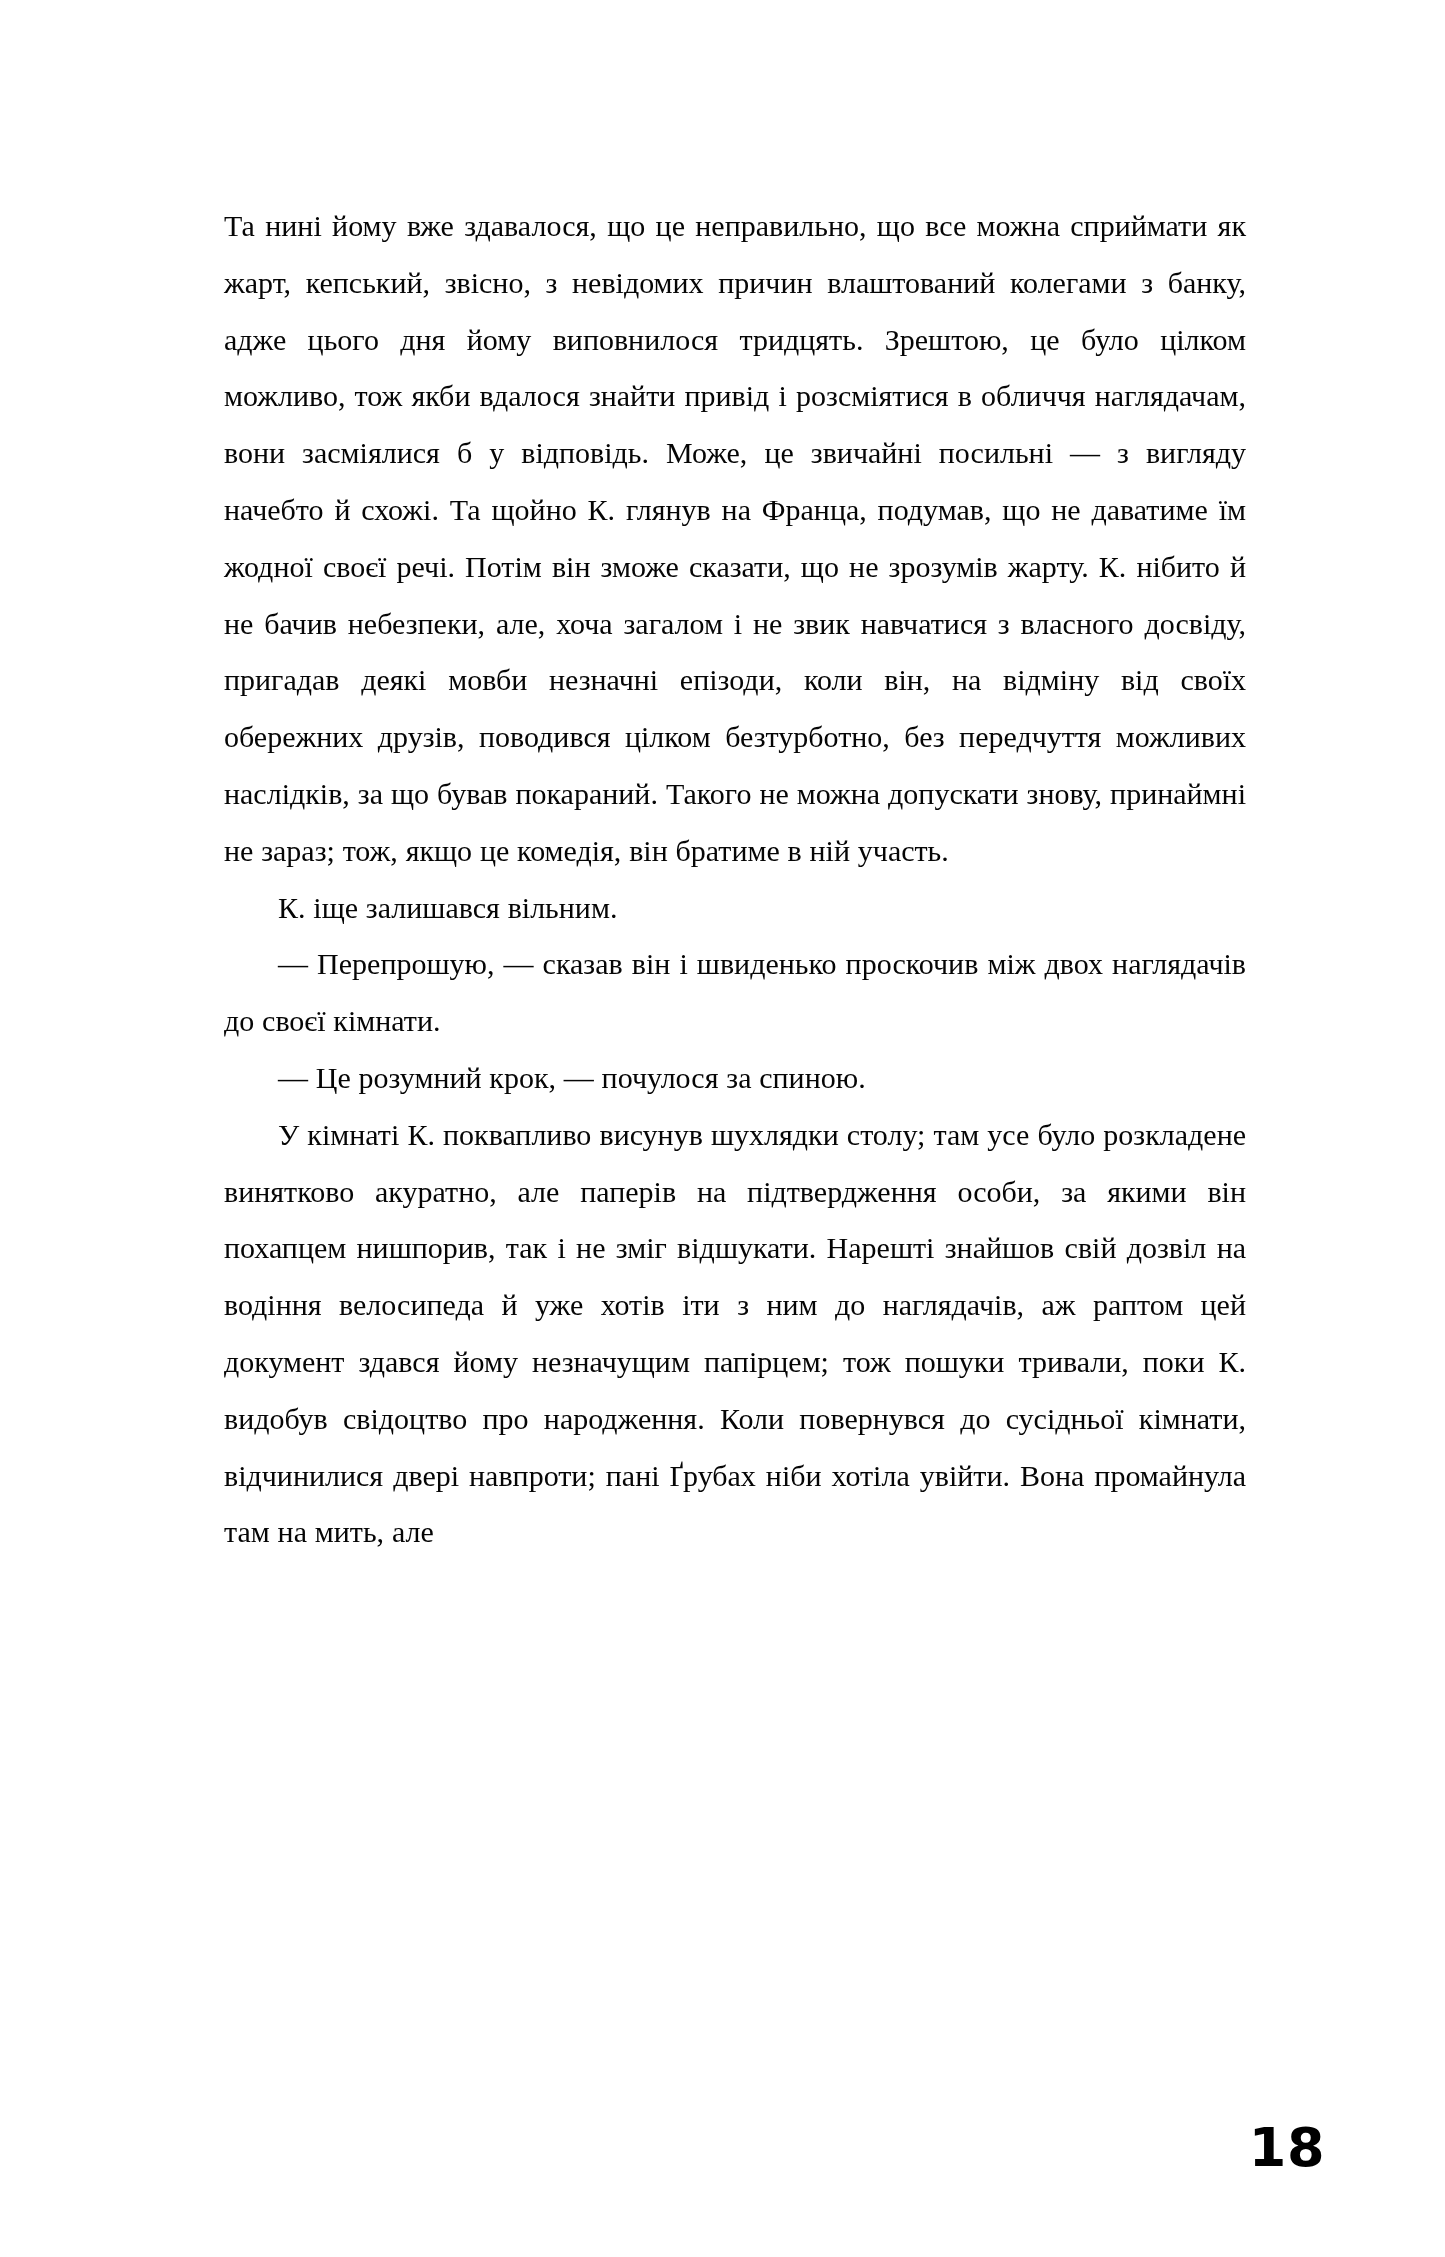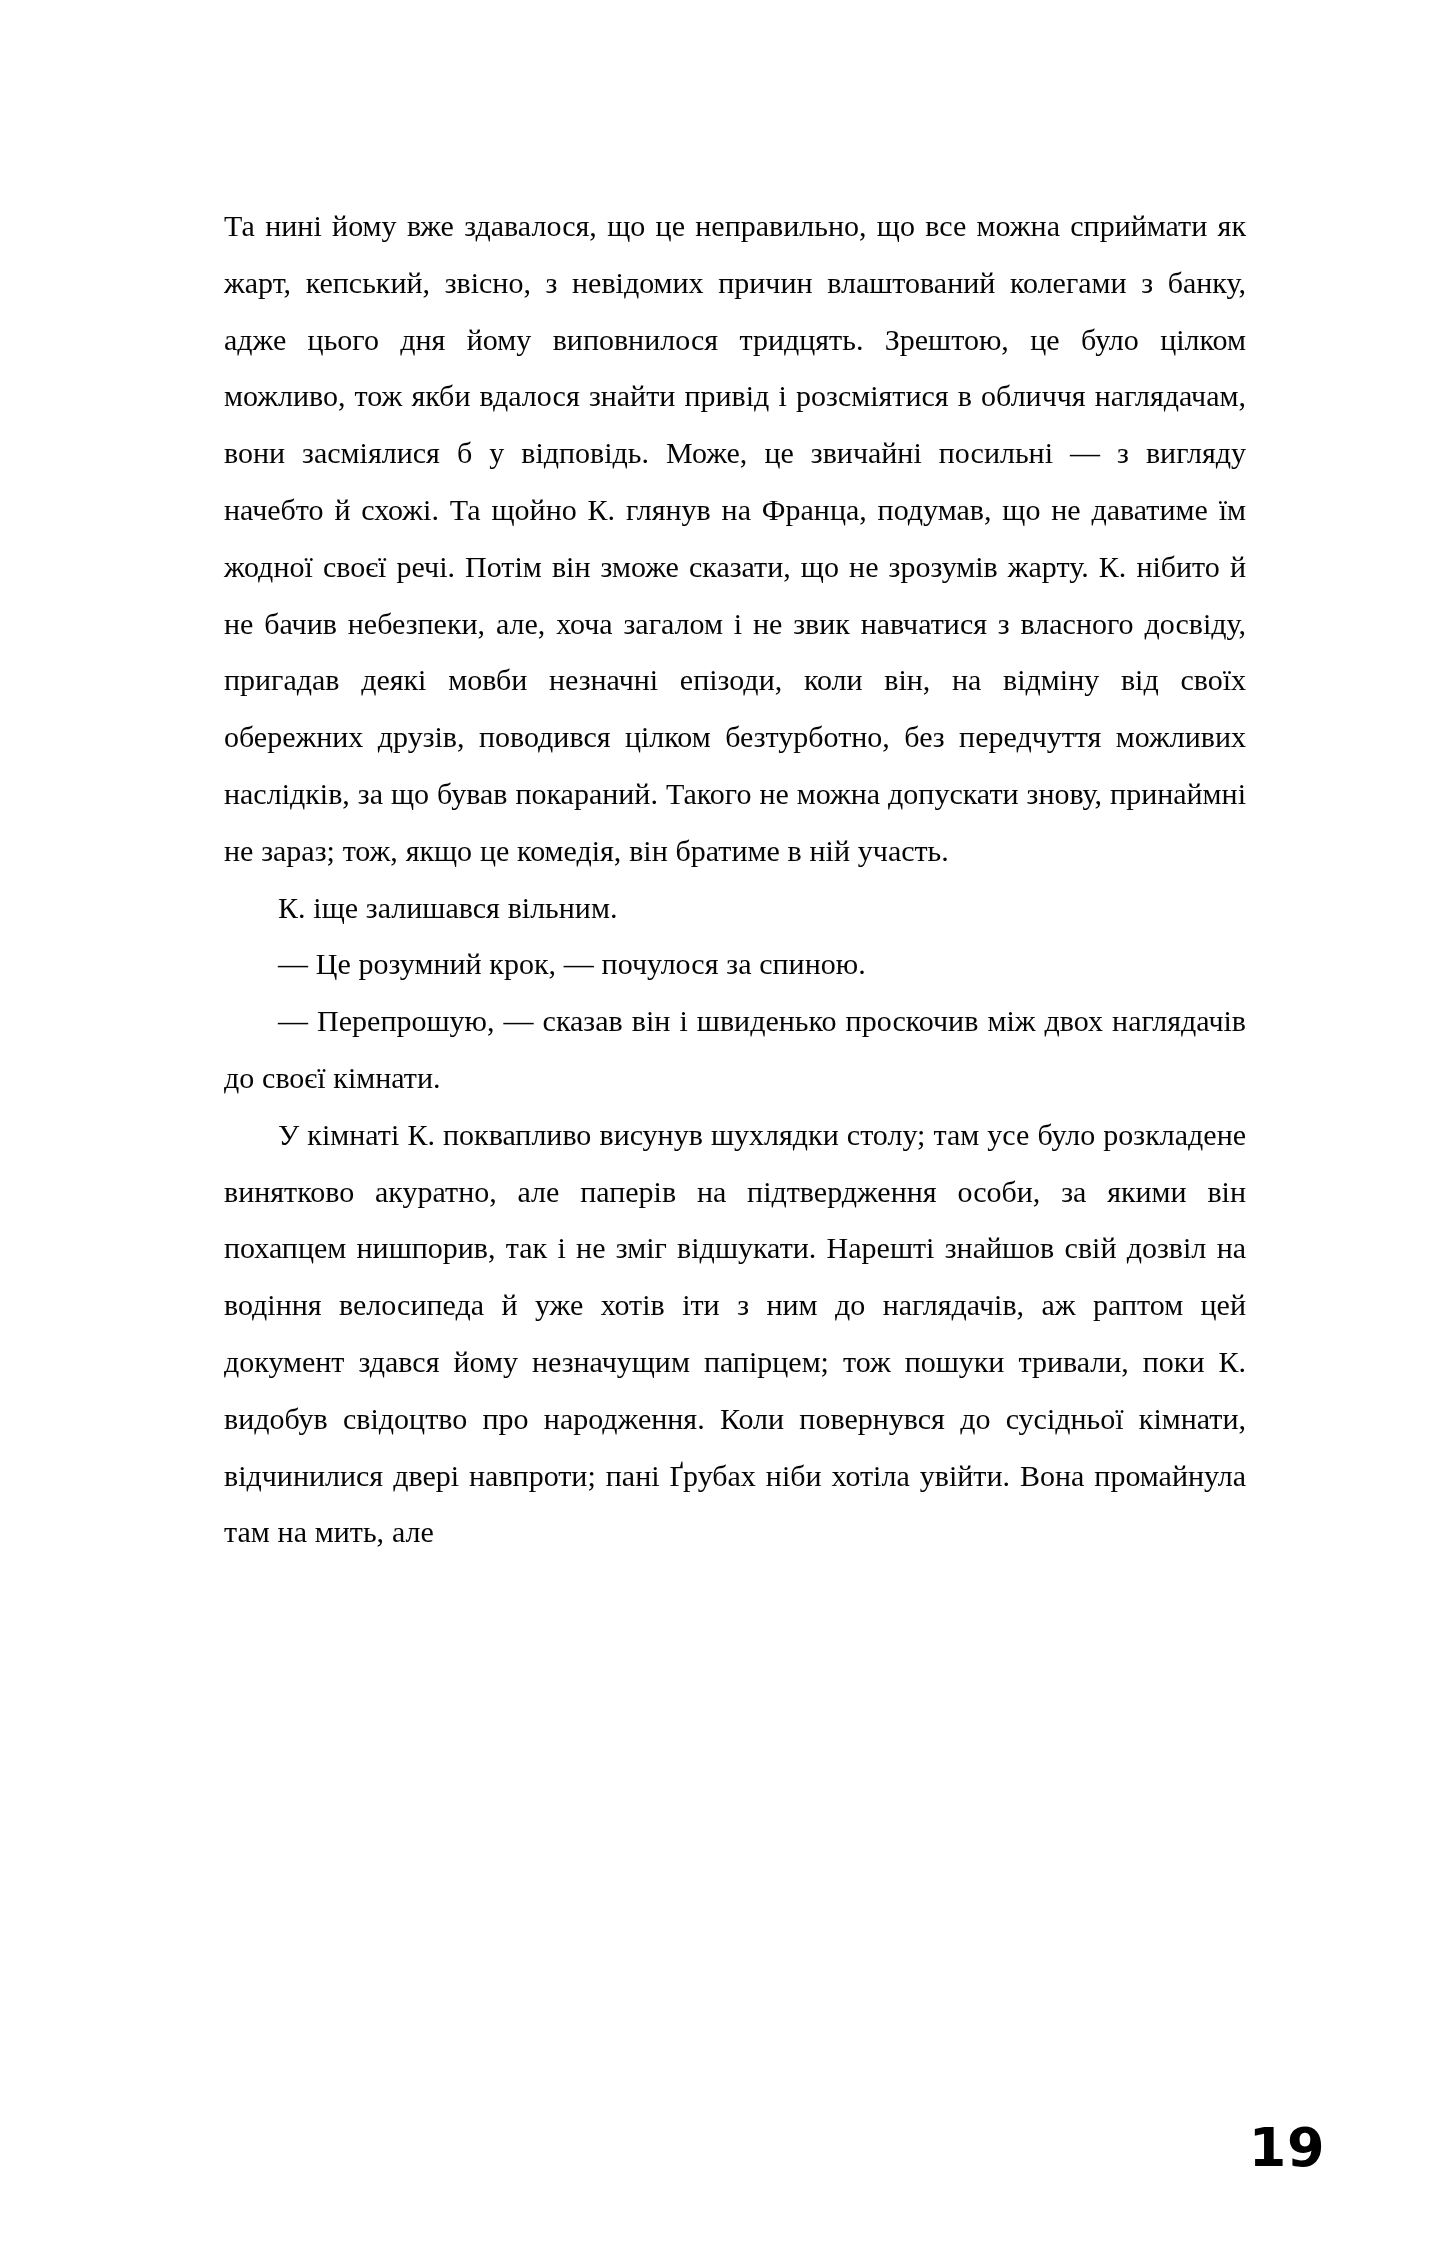--- a/index.html
+++ b/index.html
@@ -61,20 +61,20 @@
   }
 </style>
 </head>
 <body>
 
 <div class="page">
 
   <div class="text-block">
     <p class="para no-indent">Та нині йому вже здавалося, що це неправильно, що все можна сприймати як жарт, кепський, звісно, з невідомих причин влаштований колегами з банку, адже цього дня йому виповнилося тридцять. Зрештою, це було цілком можливо, тож якби вдалося знайти привід і розсміятися в обличчя наглядачам, вони засміялися б у відповідь. Може, це звичайні посильні — з вигляду начебто й схожі. Та щойно К. глянув на Франца, подумав, що не даватиме їм жодної своєї речі. Потім він зможе сказати, що не зрозумів жарту. К. нібито й не бачив небезпеки, але, хоча загалом і не звик навчатися з власного досвіду, пригадав деякі мовби незначні епізоди, коли він, на відміну від своїх обережних друзів, поводився цілком безтурботно, без передчуття можливих наслідків, за що бував покараний. Такого не можна допускати знову, принаймні не зараз; тож, якщо це комедія, він братиме в ній участь.</p>
     <p class="para indent">К. іще залишався вільним.</p>
+    <p class="para indent">— Перепрошую, — сказав він і швиденько проскочив між двох наглядачів до своєї кімнати.</p>
     <p class="para indent">— Це розумний крок, — почулося за спиною.</p>
-    <p class="para indent">— Перепрошую, — сказав він і швиденько проскочив між двох наглядачів до своєї кімнати.</p>
     <p class="para indent">У кімнаті К. поквапливо висунув шухлядки столу; там усе було розкладене винятково акуратно, але паперів на підтвердження особи, за якими він похапцем нишпорив, так і не зміг відшукати. Нарешті знайшов свій дозвіл на водіння велосипеда й уже хотів іти з ним до наглядачів, аж раптом цей документ здався йому незначущим папірцем; тож пошуки тривали, поки К. видобув свідоцтво про народження. Коли повернувся до сусідньої кімнати, відчинилися двері навпроти; пані Ґрубах ніби хотіла увійти. Вона промайнула там на мить, але</p>
   </div>
 
-  <div class="folio">19</div>
+  <div class="folio">18</div>
 
 </div>
 
 </body></html>

